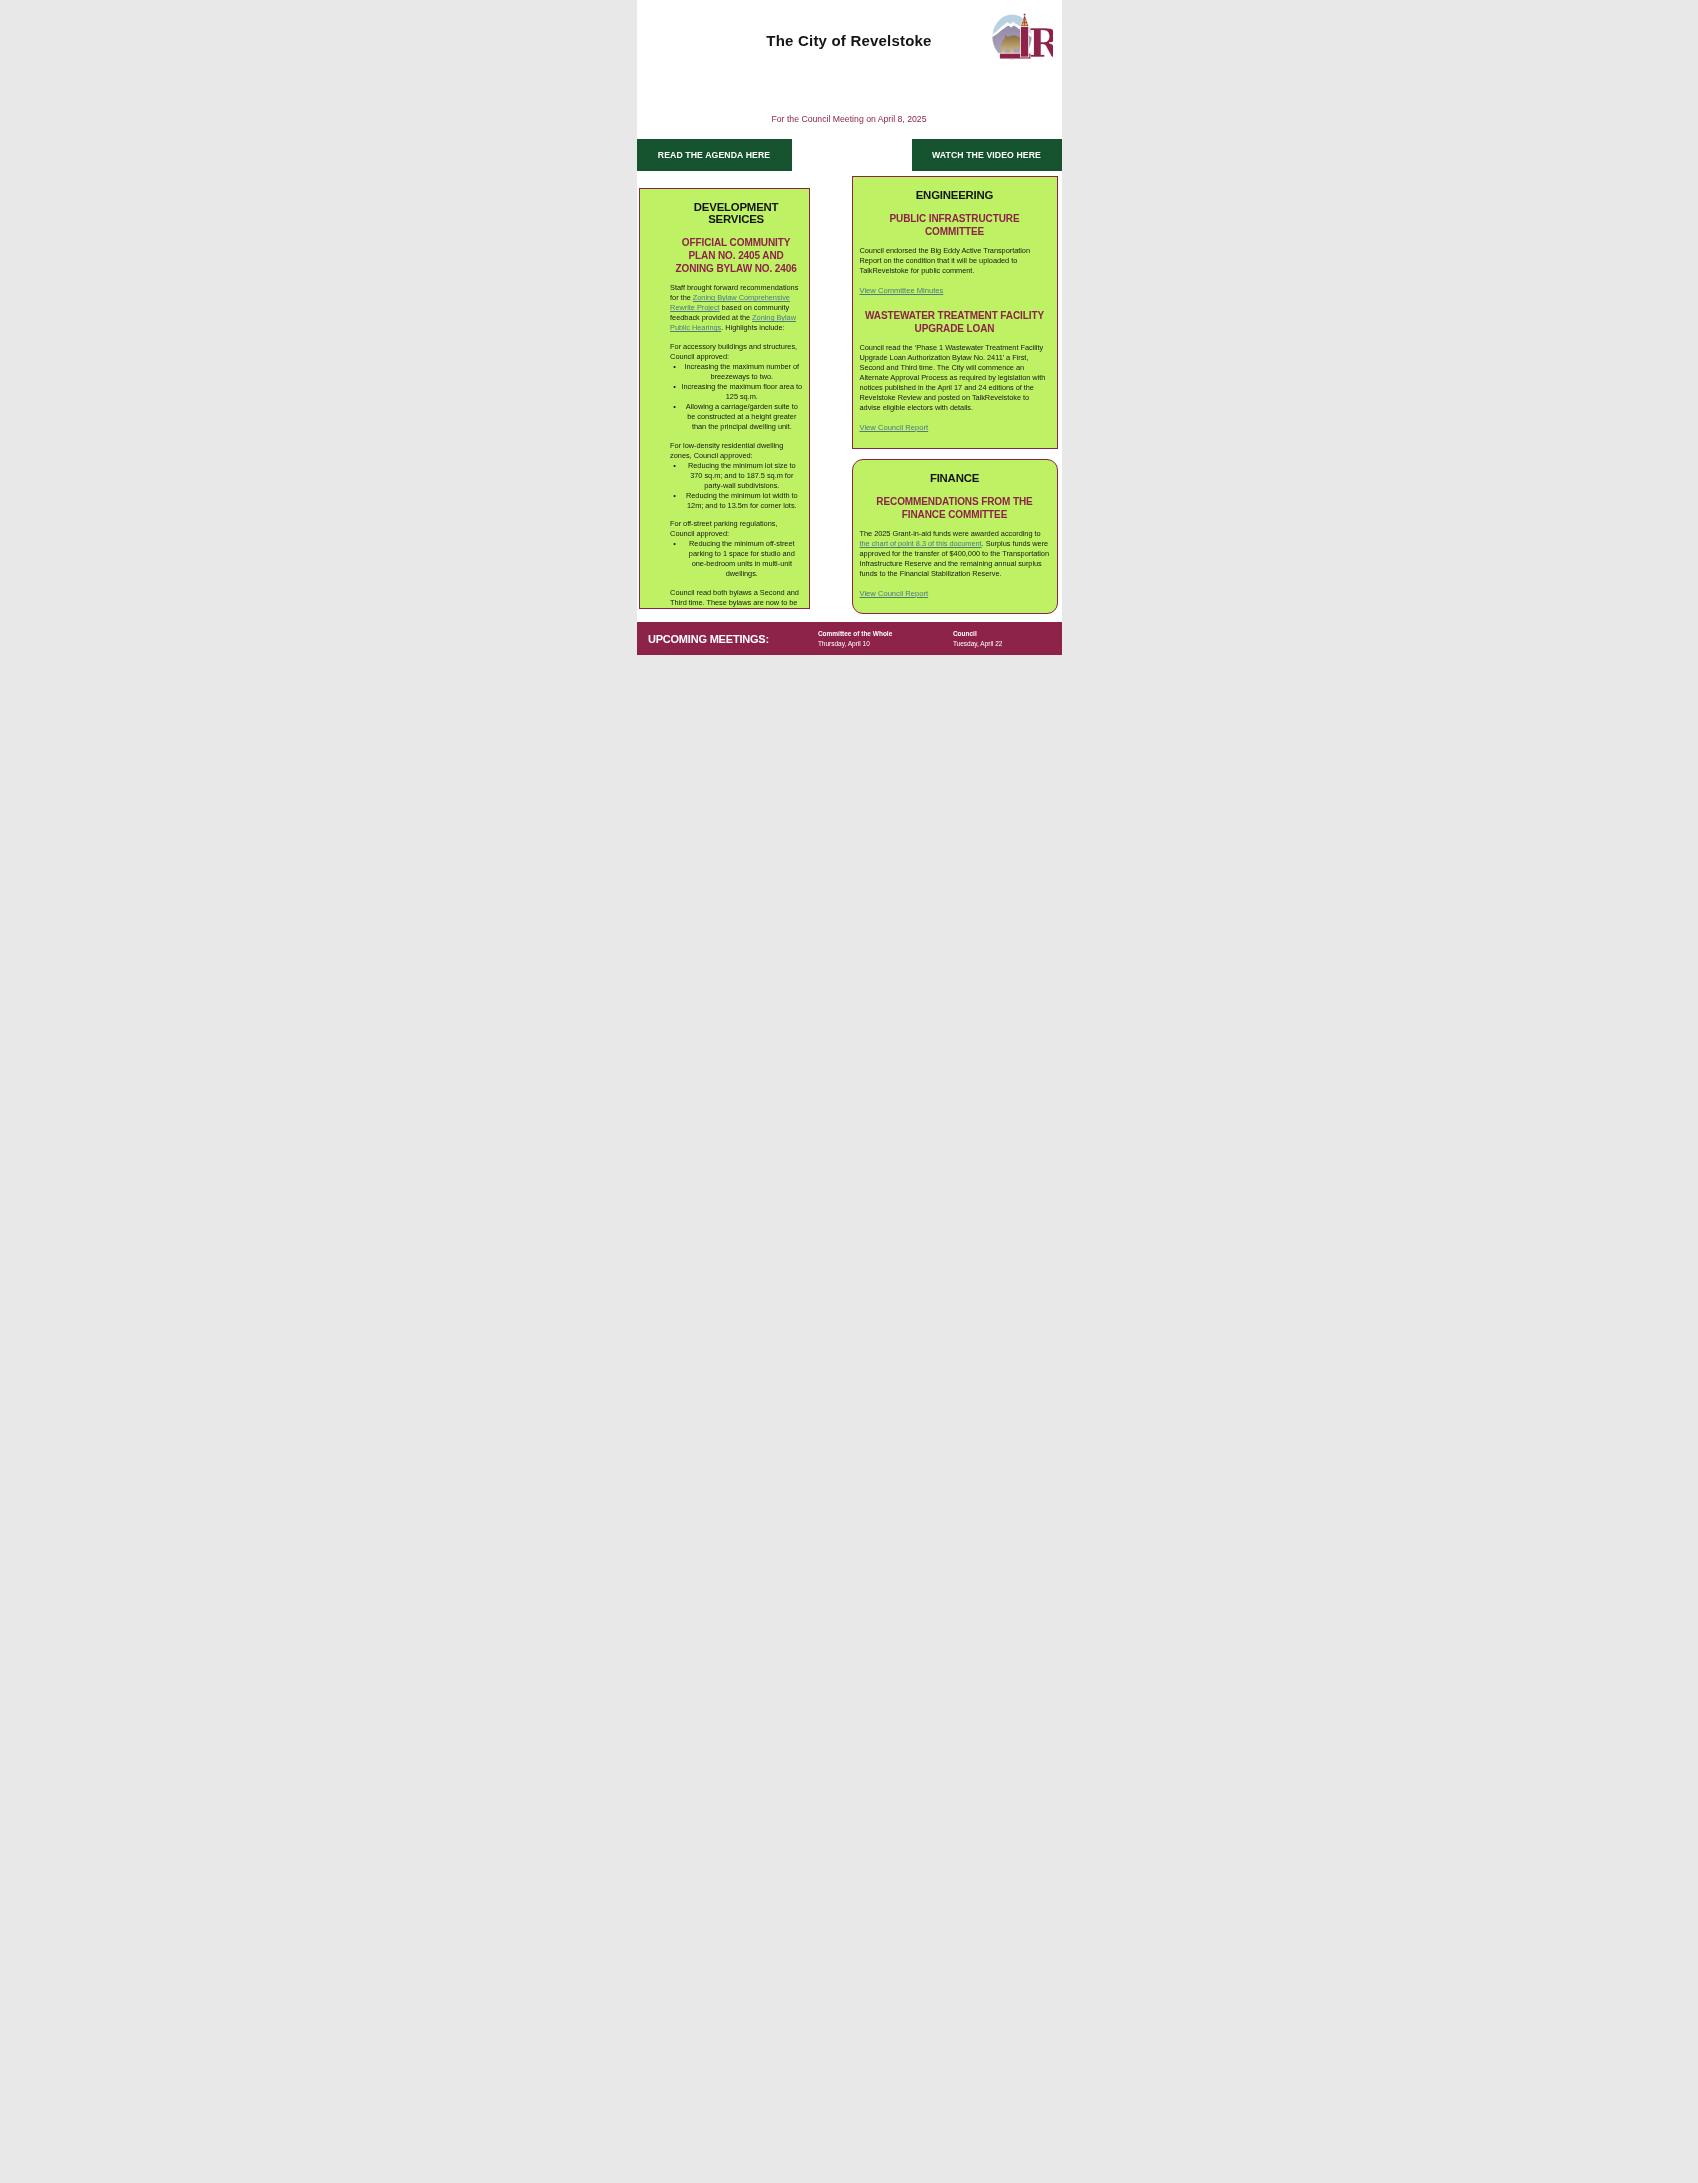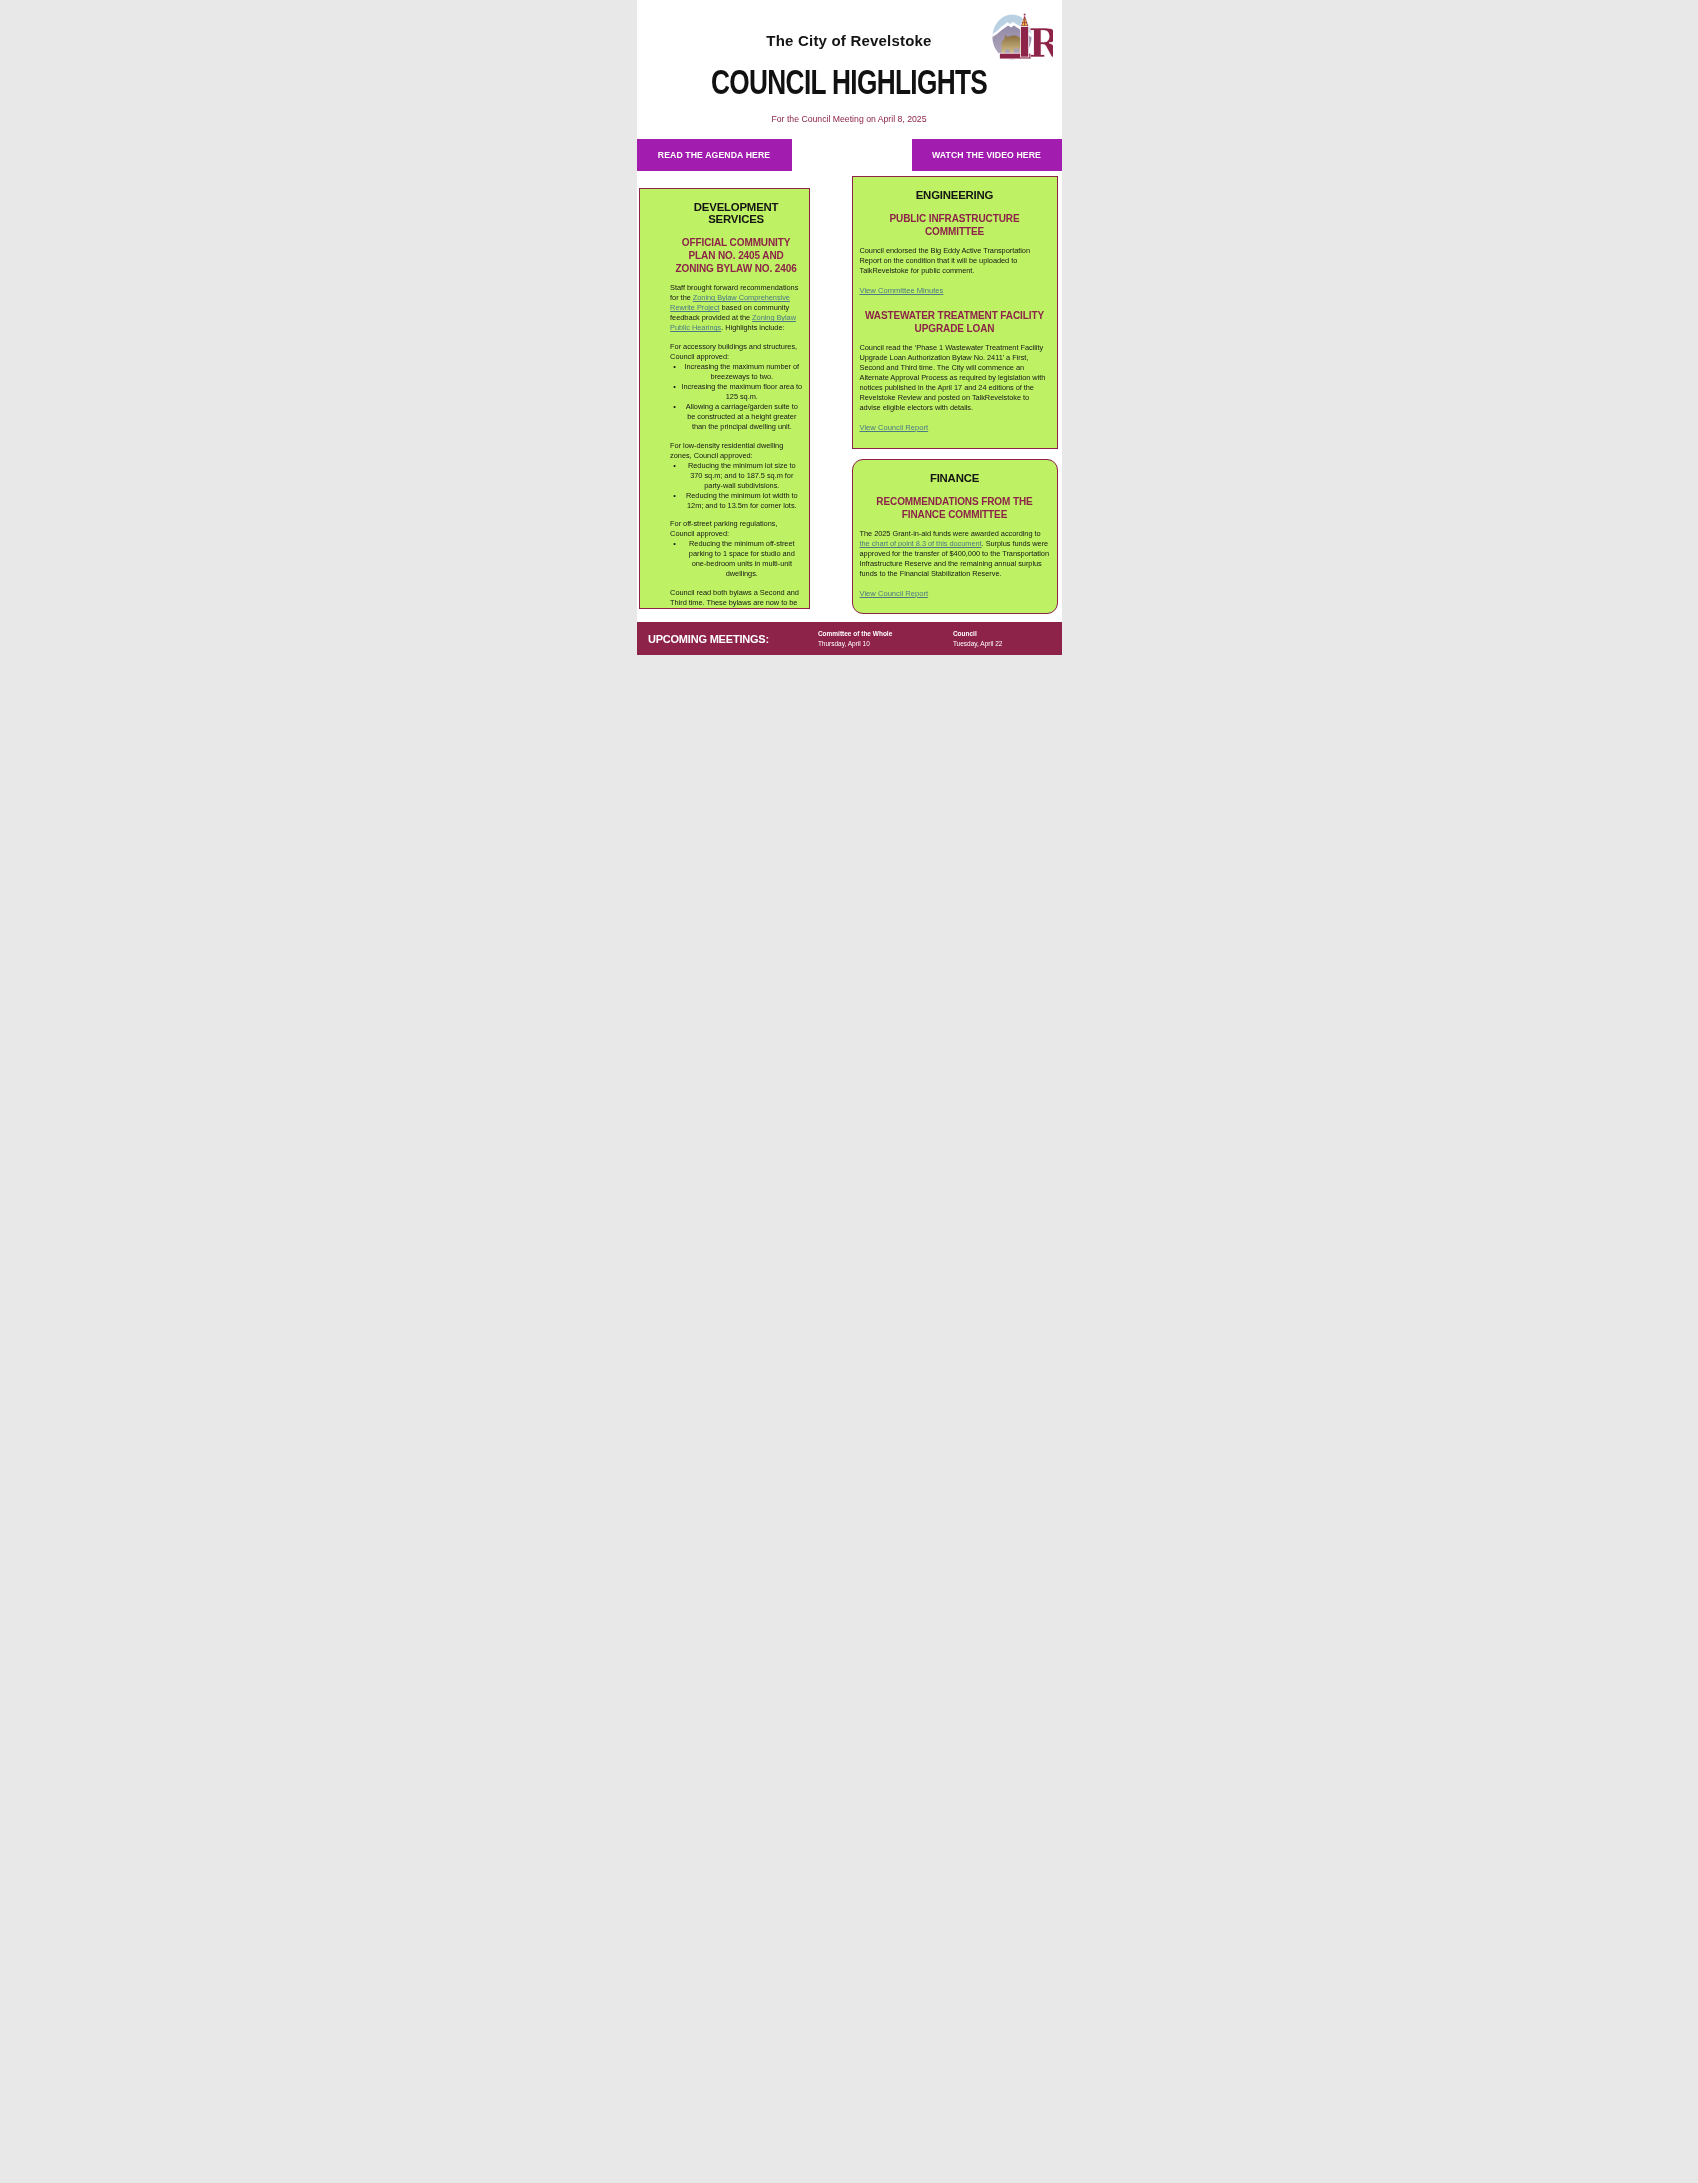--- a/index.html
+++ b/index.html
@@ -23,21 +23,21 @@
     display:inline-block; font-size:35px; font-weight:bold; color:#111;
     letter-spacing:-0.9px; transform:scaleX(0.75); transform-origin:50% 50%;
   }
   .subtitle {
     position:absolute; top:114px; left:0; width:100%;
     text-align:center; font-size:8.7px; font-weight:normal; color:#8d2348;
   }
   .logo { position:absolute; top:12.2px; right:8.7px; width:62px; height:50px; }
   
   .banner {
-    position:absolute; top:139px; height:32px; background:#a21caf;
+    position:absolute; top:139px; height:32px; background:#14532d;
     display:flex; align-items:center; justify-content:center;
     color:#fff; font-weight:bold; font-size:8.7px; letter-spacing:0.1px;
     cursor:pointer;
   }
   .banner.left  { left:0; width:155px; }
   .banner.right { left:275px; width:150px; }
   
   .card {
     position:absolute; background:#bef264; border:1.3px solid #8d2348;
     padding:8.7px 7px; overflow:hidden;
@@ -96,23 +96,20 @@
     display:block; line-height:9.6px; font-size:6.5px; cursor:pointer;
   }
   .footer .contact a.site { font-weight:bold; }
 </style>
 </head>
 <body>
 
 <div class="page">
 
   <div class="brand-title">The City of Revelstoke</div>
-  <div class="main-title">
-    <span>COUNCIL HIGHLIGHTS</span>
-  </div>
   <div class="subtitle">For the Council Meeting on April 8, 2025</div>
 
   <svg class="logo" viewBox="0 0 130 100" aria-hidden="true">
     <defs>
       <clipPath id="ovalClip">
           <ellipse cx="44" cy="50" rx="41" ry="47"></ellipse>
         </clipPath>
       <linearGradient id="bearGrad" x1="0" y1="0" x2="0" y2="1">
         <stop offset="0" stop-color="#8a6d3f"></stop>
           <stop offset="1" stop-color="#d9c892"></stop>

